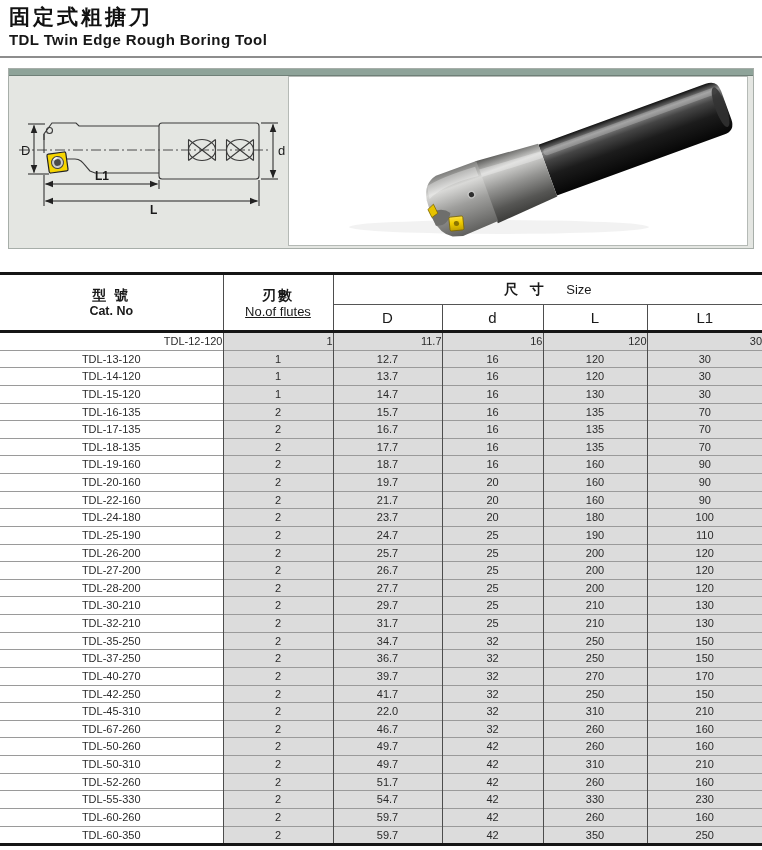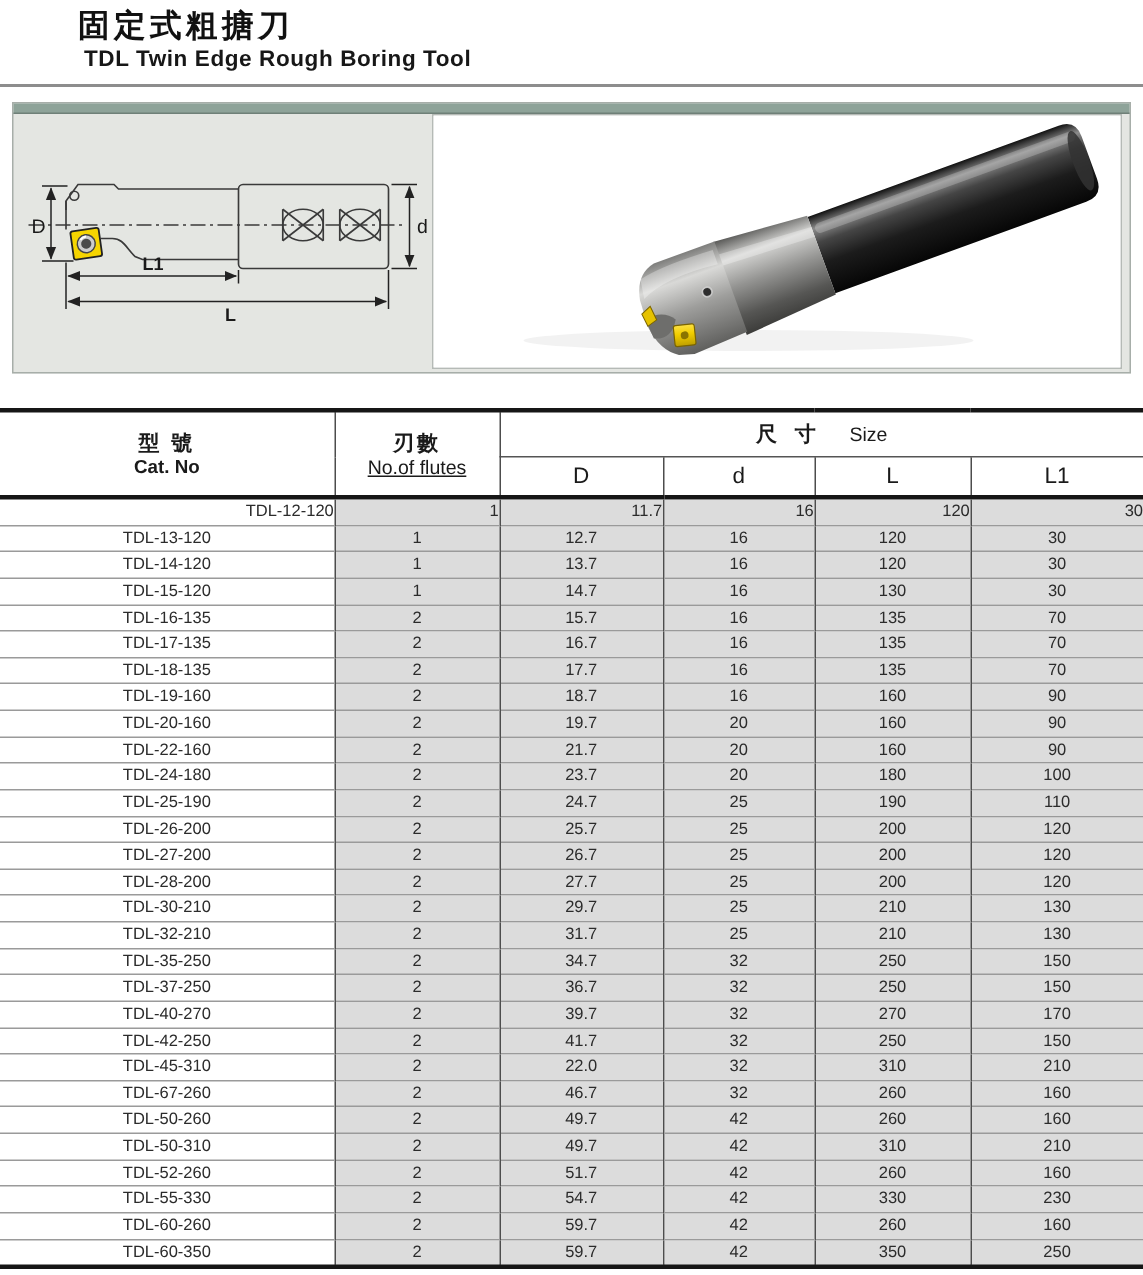--- a/index.html
+++ b/index.html
@@ -4,23 +4,23 @@
 <style>
   :root{
     --accent-bar:#8ea399; --panel-bg:#e4e6e2; --cell-shade:#dcdcdc;
     --insert-yellow:#f6d500; --line-dark:#161616;
   }
   html,body{margin:0;padding:0;background:#ffffff;}
   body{width:762px;height:850px;position:relative;overflow:hidden;
        font-family:"Liberation Sans","DejaVu Sans",sans-serif;color:#1a1a1a;}
 
   .title-zh{position:absolute;left:9px;top:3px;font-size:21px;font-weight:bold;
-            letter-spacing:3px;color:#111;margin-left:43px;}
+            letter-spacing:3px;color:#111;}
   .title-en{position:absolute;left:9px;top:31px;font-size:15px;font-weight:bold;
-            letter-spacing:.4px;color:#171717;margin-left:47px;}
+            letter-spacing:.4px;color:#171717;}
   .title-rule{position:absolute;left:0;top:56px;width:762px;height:2px;background:#8d8d8d;}
 
   .panel{position:absolute;left:8px;top:68px;width:746px;height:181px;
          background:var(--panel-bg);border:1px solid #a7aeA9;box-sizing:border-box;}
   .panel-bar{position:absolute;left:0;top:0;width:100%;height:7px;
              background:var(--accent-bar);border-bottom:1px solid #6f8078;box-sizing:border-box;}
   .diagram-svg{position:absolute;left:0;top:7px;}
   .photo-box{position:absolute;left:279px;top:7px;width:460px;height:170px;
              background:#fff;border:1px solid #b5bab6;box-sizing:border-box;}
 

